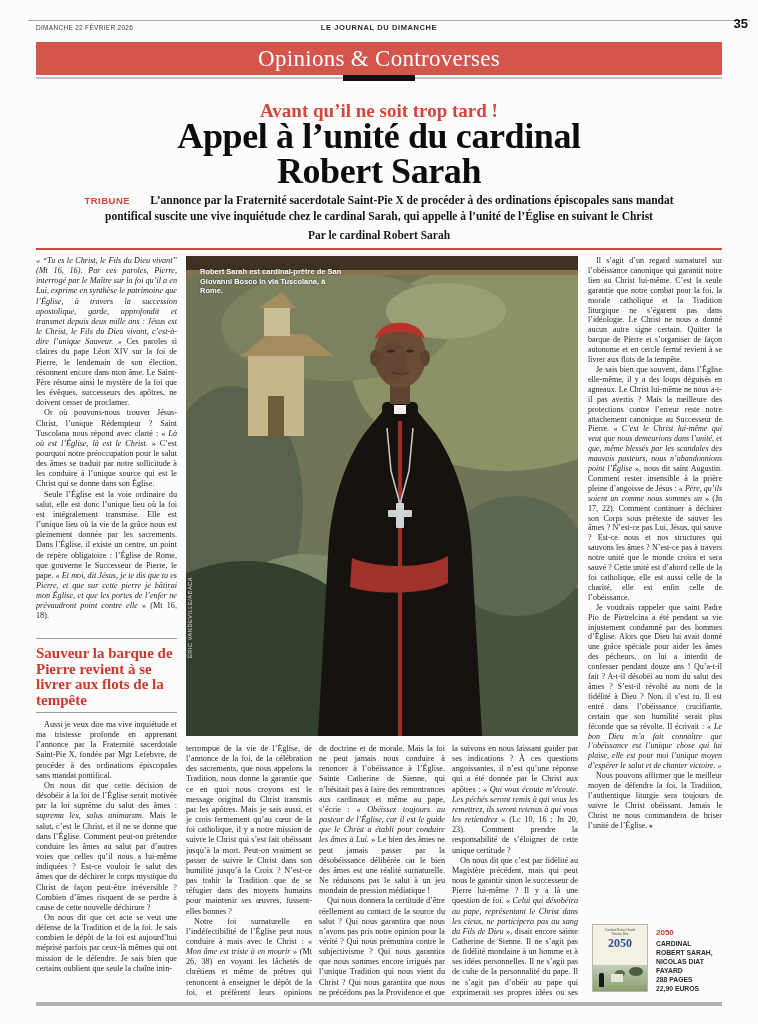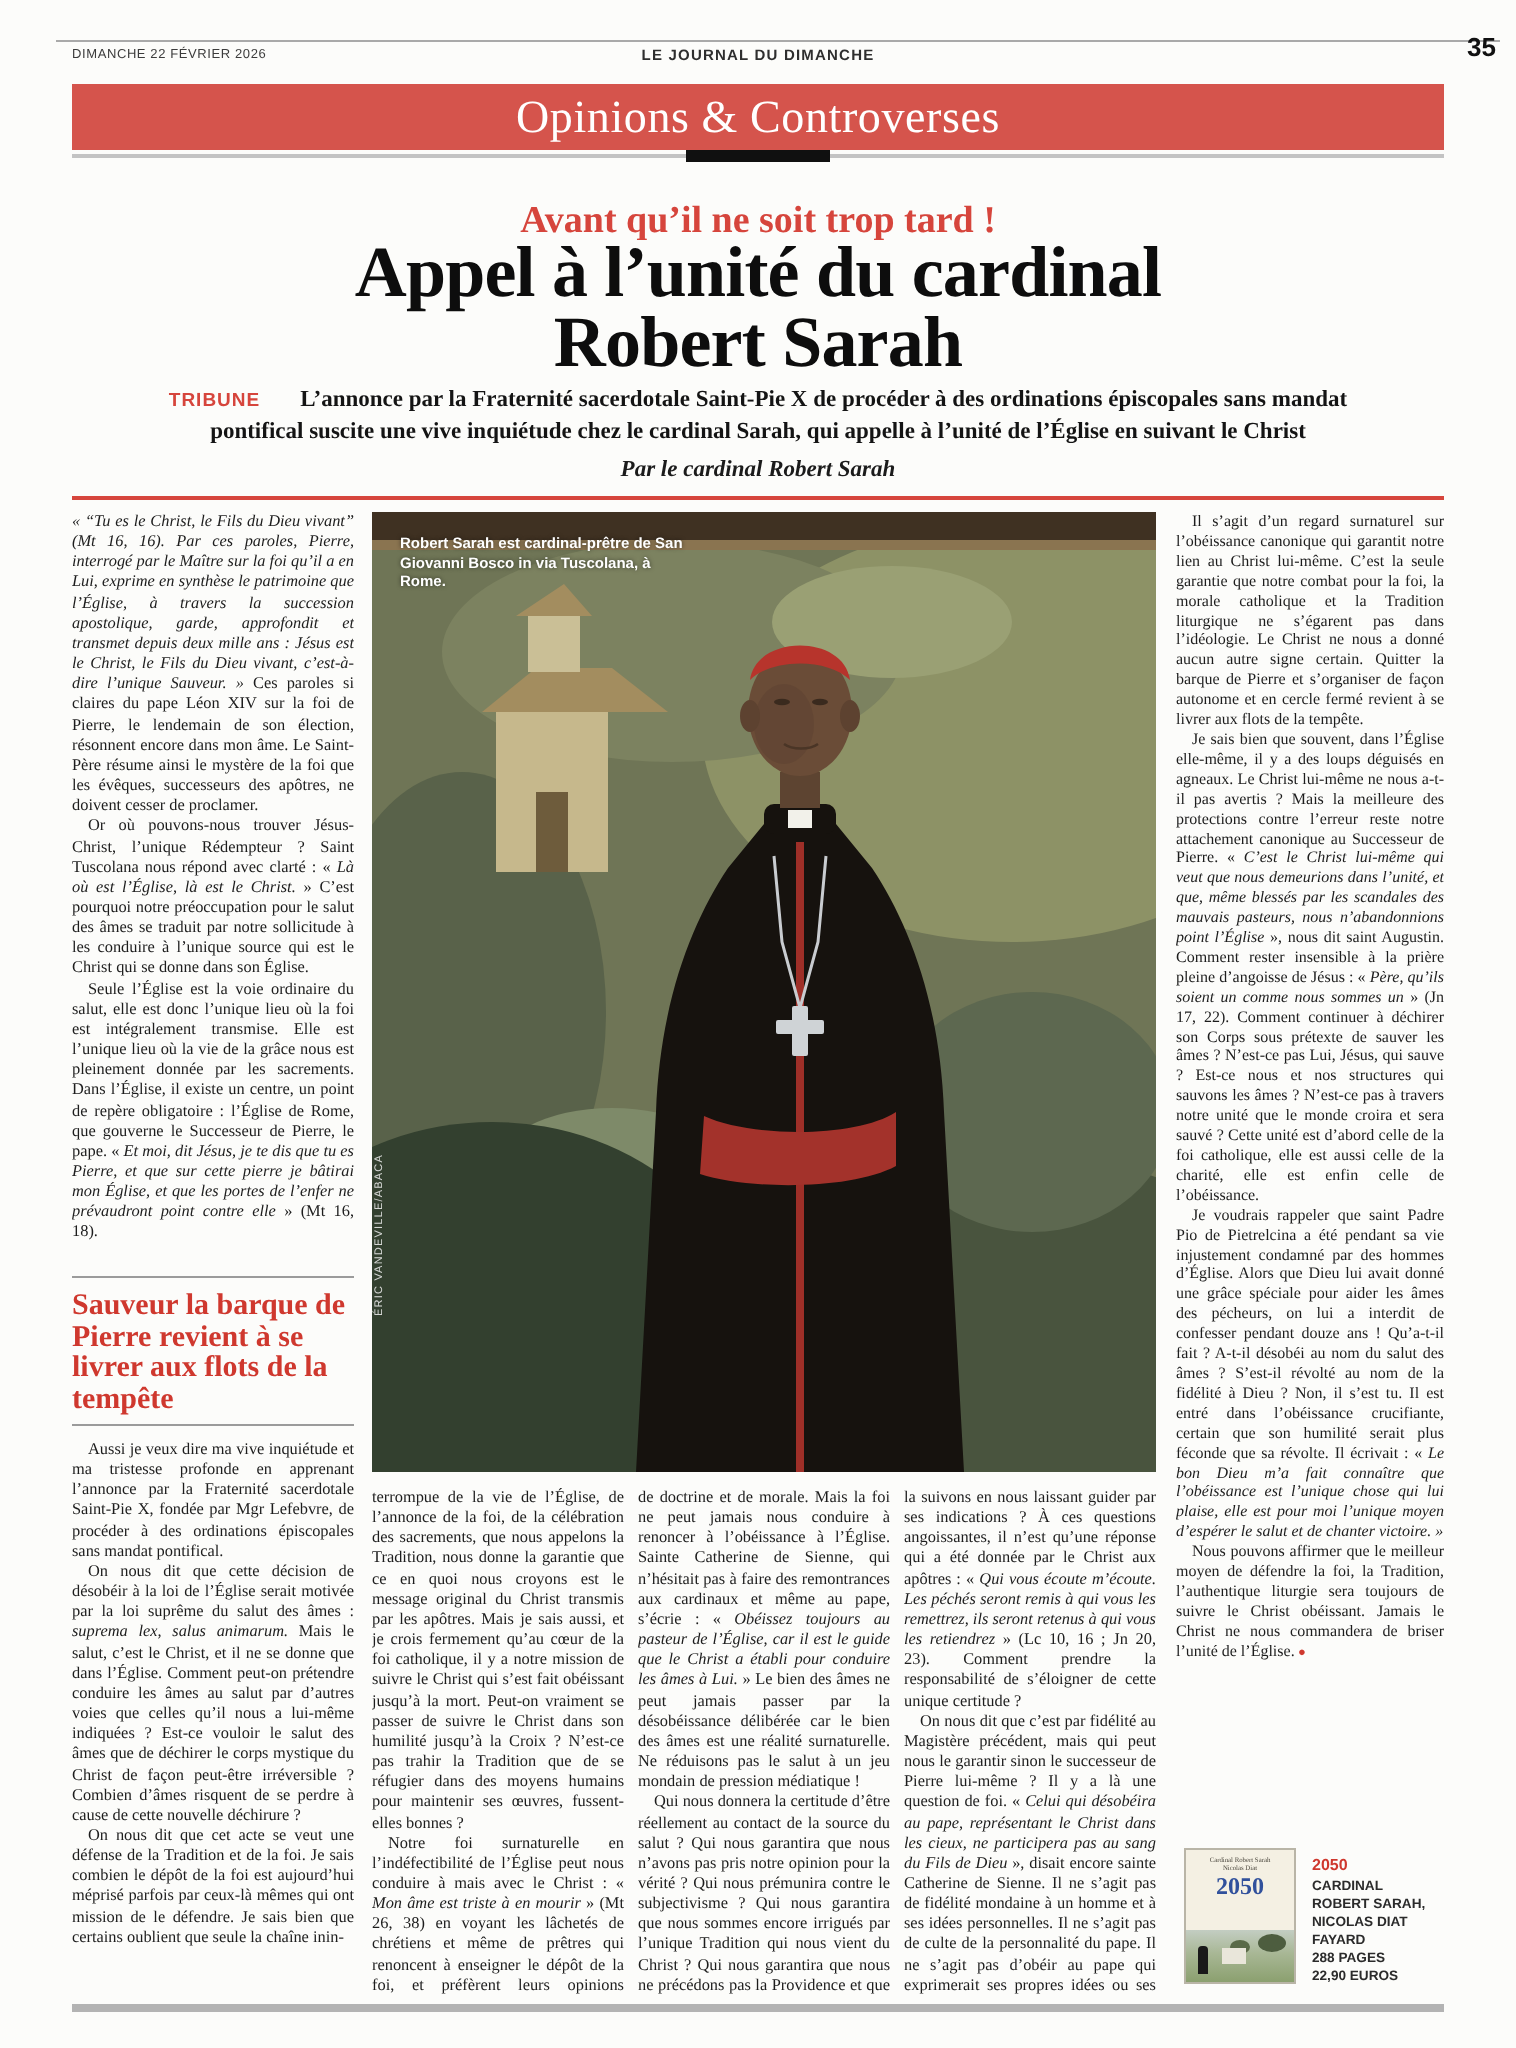--- a/index.html
+++ b/index.html
@@ -16,21 +16,21 @@
   .pagenum{right:10px;top:16px;font-family:"Liberation Sans",sans-serif;font-size:13px;font-weight:bold;color:#111;}
   .banner{left:36px;top:42px;width:686px;height:33px;background:var(--banner);color:#fff;
           text-align:center;font-size:23px;font-weight:normal;line-height:33px;letter-spacing:.3px;}
   .banner-underline{left:36px;top:77px;width:686px;height:2px;background:#c3c3c3;}
   .banner-tab{left:343px;top:75px;width:72px;height:6px;background:#101010;}
   
   .kicker{left:0;right:0;top:100px;text-align:center;font-size:19px;font-weight:bold;color:var(--accent);}
   .h1{left:0;right:0;top:119px;text-align:center;font-size:36px;font-weight:bold;line-height:35px;color:#0d0d0d;letter-spacing:-.4px;}
   .standfirst{left:60px;top:193px;width:638px;text-align:center;font-size:11.5px;font-weight:bold;line-height:14.5px;color:#141414;}
   .tribune{font-family:"Liberation Sans",sans-serif;font-size:9.5px;font-weight:bold;color:var(--accent);letter-spacing:.5px;padding-right:20px;}
-  .byline{left:0;right:0;top:229px;text-align:center;font-size:11.5px;font-weight:bold;font-style:italic;}
+  .byline{left:0;right:0;top:229px;text-align:center;font-size:11.5px;font-weight:bold;}
   .redrule{left:36px;top:248px;width:686px;height:2px;background:var(--accent);}
   
   .colbox{font-size:8.2px;line-height:10.15px;text-align:justify;overflow:hidden;color:#1d1d1d;}
   .colbox p{margin:0;}
   .colbox p.ind{text-indent:8px;}
   .colbox i{font-style:italic;}
   .col1top{left:36px;top:256px;width:141px;height:376px;}
   .col1bot{left:36px;top:720px;width:141px;height:278px;}
   .col2{left:186px;top:744px;width:126px;height:254px;}
   .col3{left:319px;top:744px;width:126px;height:254px;}

